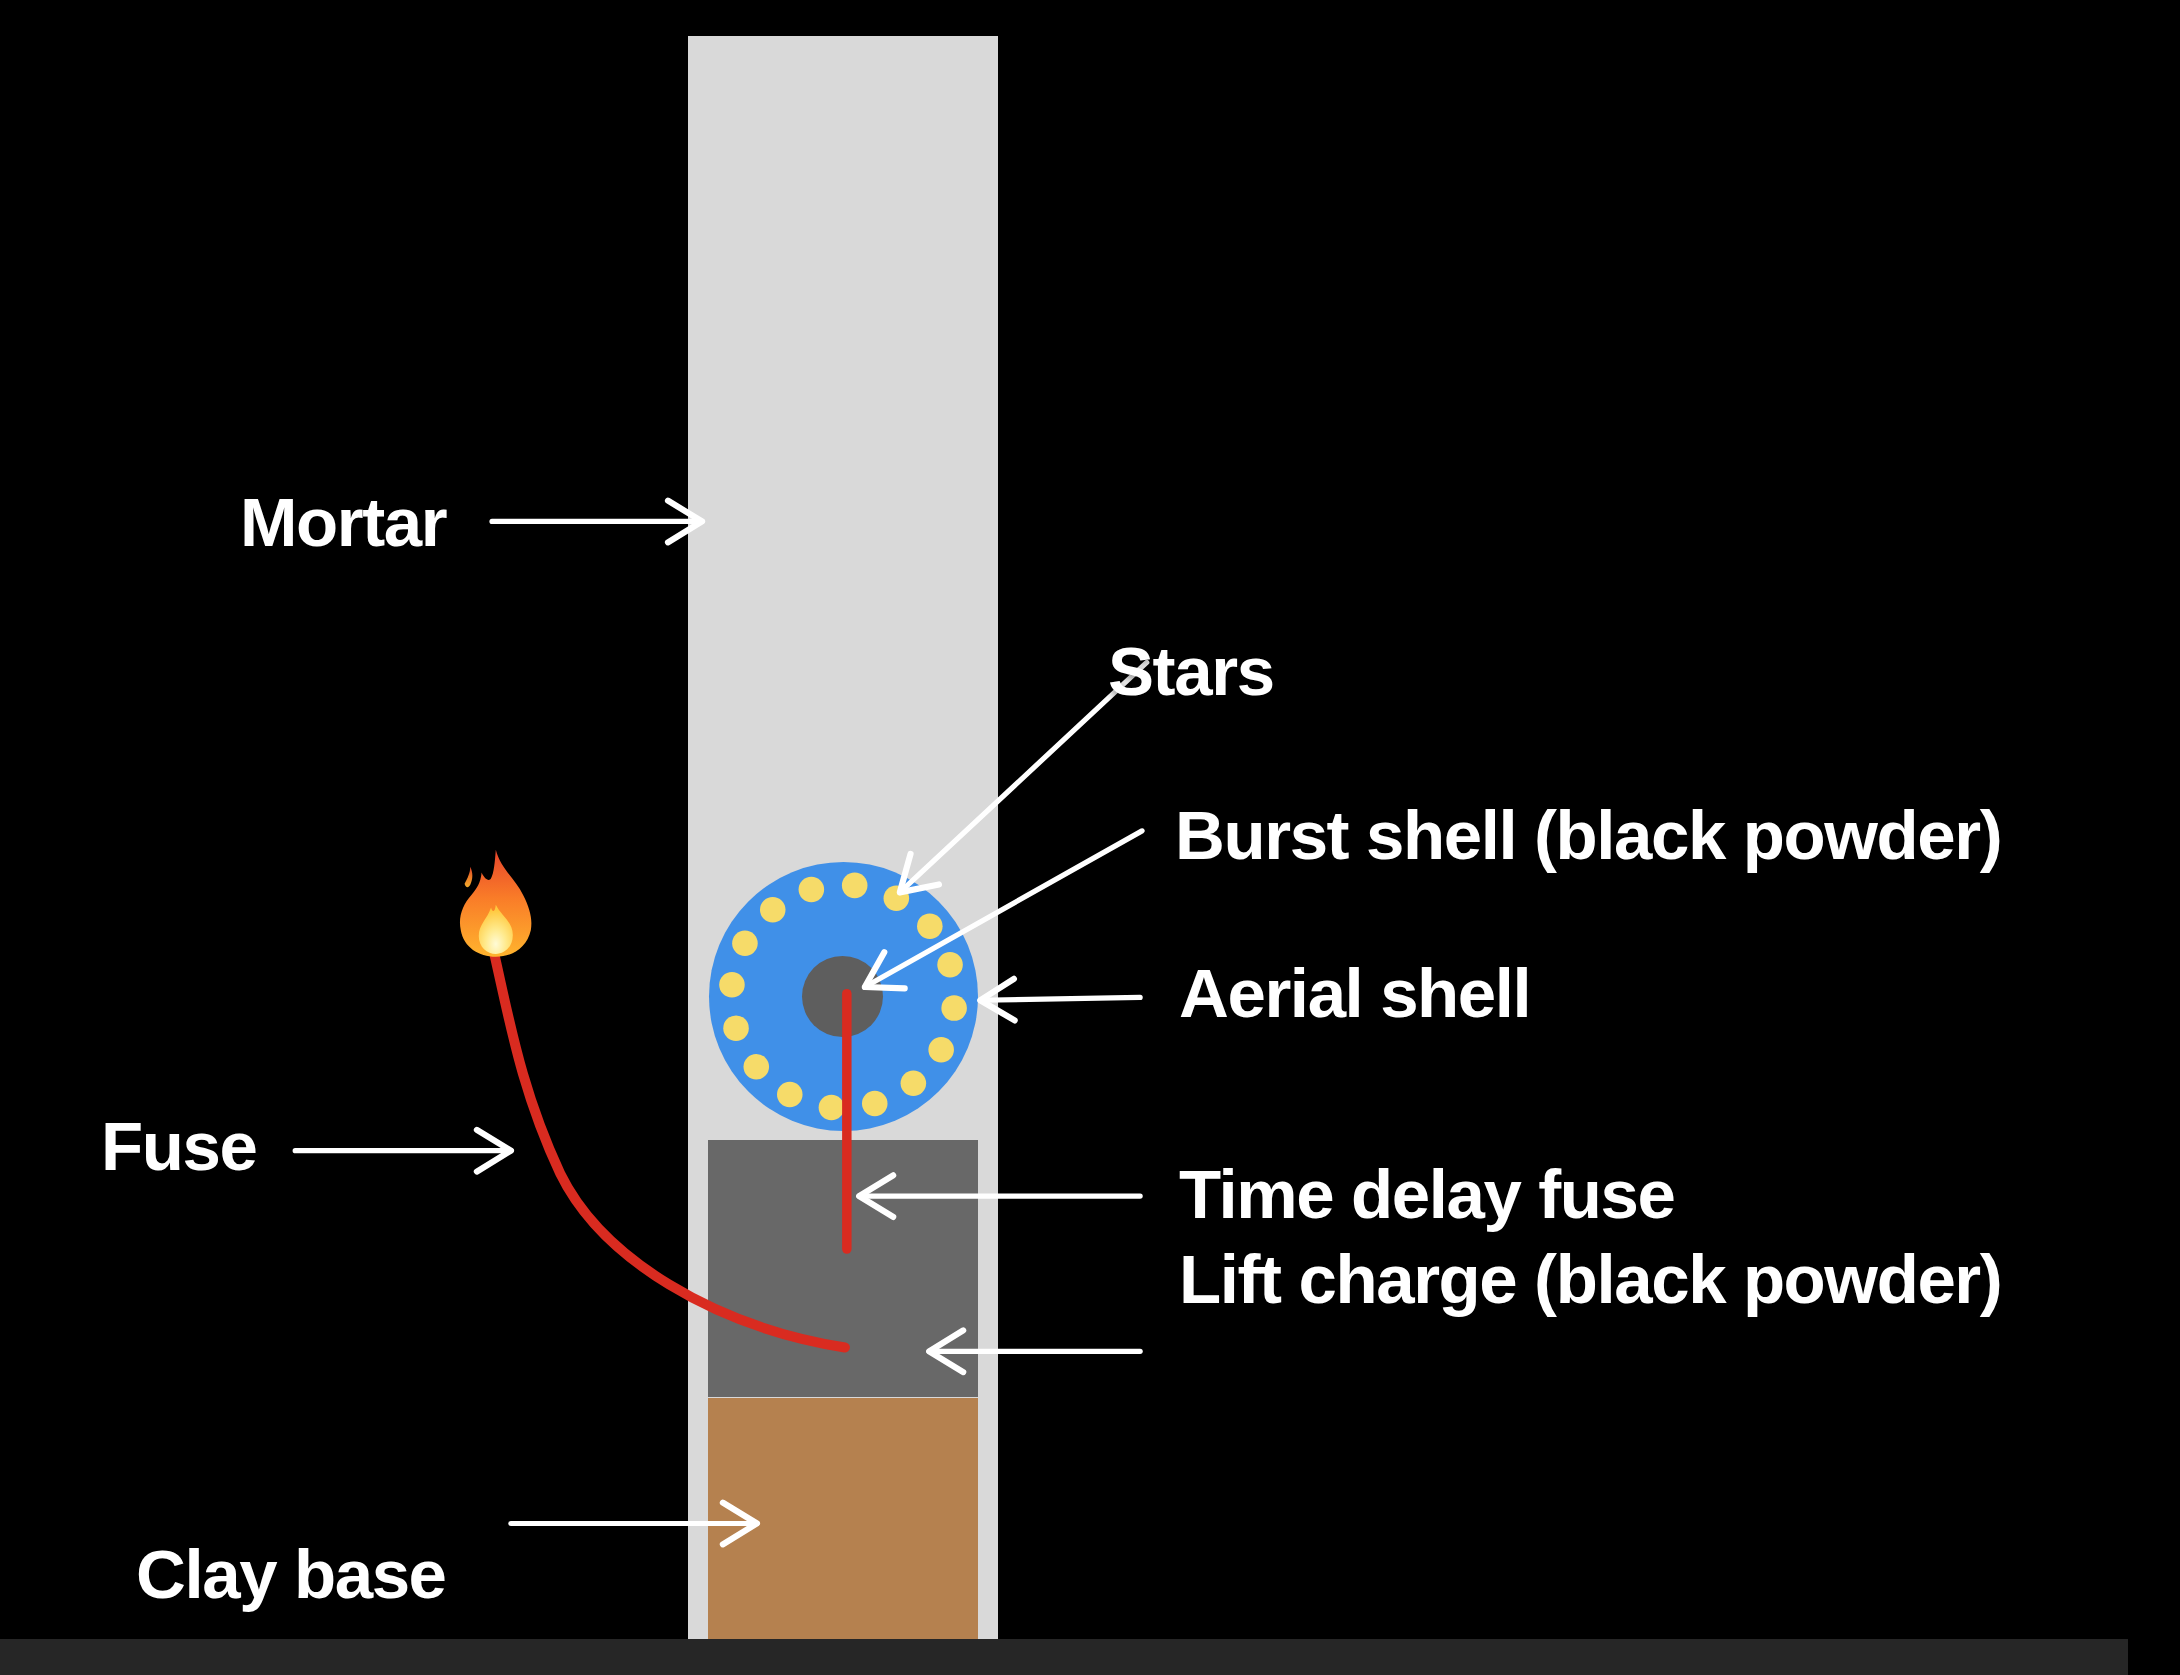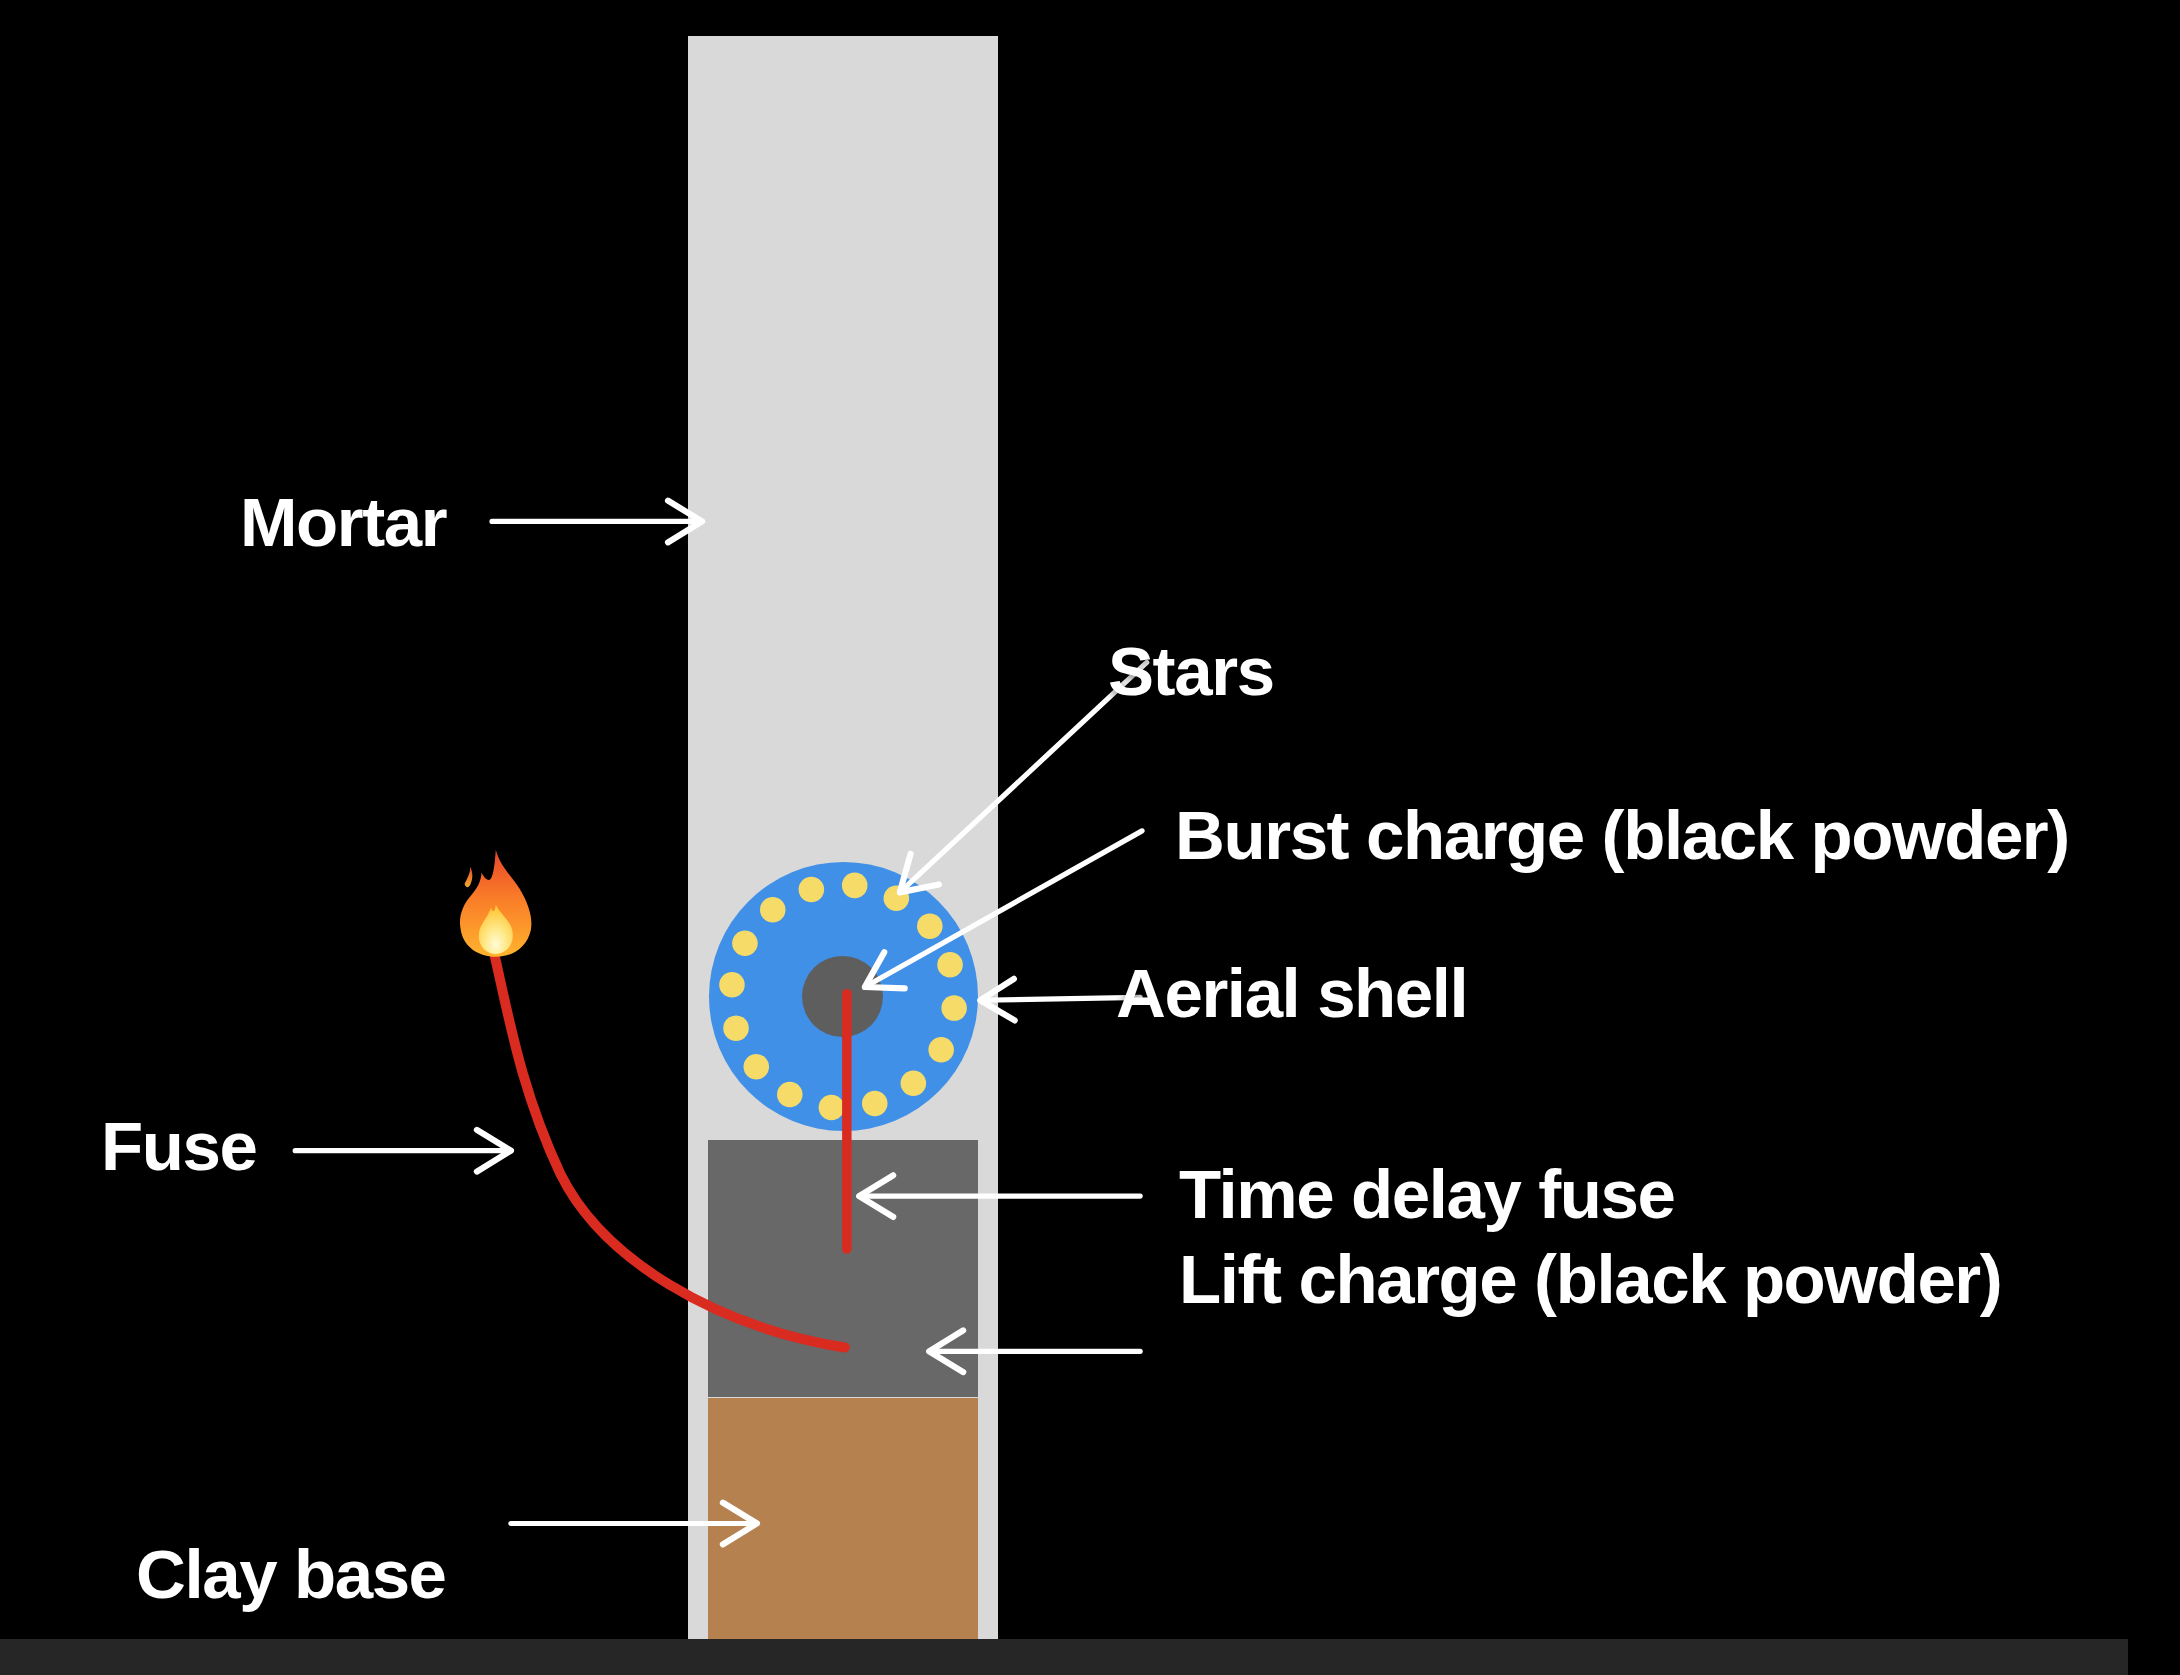--- a/index.html
+++ b/index.html
@@ -95,20 +95,20 @@
                C53 70 65 76 65 90
                C65 103 56 110 47 110
                C38 110 29 103 29 91
                C29 79 38 73 42 61
                C43 66 46 67 47 58 Z"></path>
     </g>
   </svg>
 
   <div class="lbl" style="left:240px; top:483px;">Mortar</div>
   <div class="lbl" style="left:1108px;top:632px;">Stars</div>
-  <div class="lbl" style="left:1175px;top:796px;">Burst charge (black powder)</div>
-  <div class="lbl" style="left:1116px;top:954px;">Aerial shell</div>
+  <div class="lbl" style="left:1175px;top:796px;">Burst shell (black powder)</div>
+  <div class="lbl" style="left:1179px;top:954px;">Aerial shell</div>
   <div class="lbl" style="left:101px; top:1107px;text-align:center;">Fuse</div>
   <div class="lbl" style="left:1179px;top:1155px;">Time delay fuse</div>
   <div class="lbl" style="left:1179px;top:1240px;">Lift charge (black powder)</div>
   <div class="lbl" style="left:136px; top:1487px;margin-top:48px;">Clay base</div>
 </div>
 
 
 </body></html>

